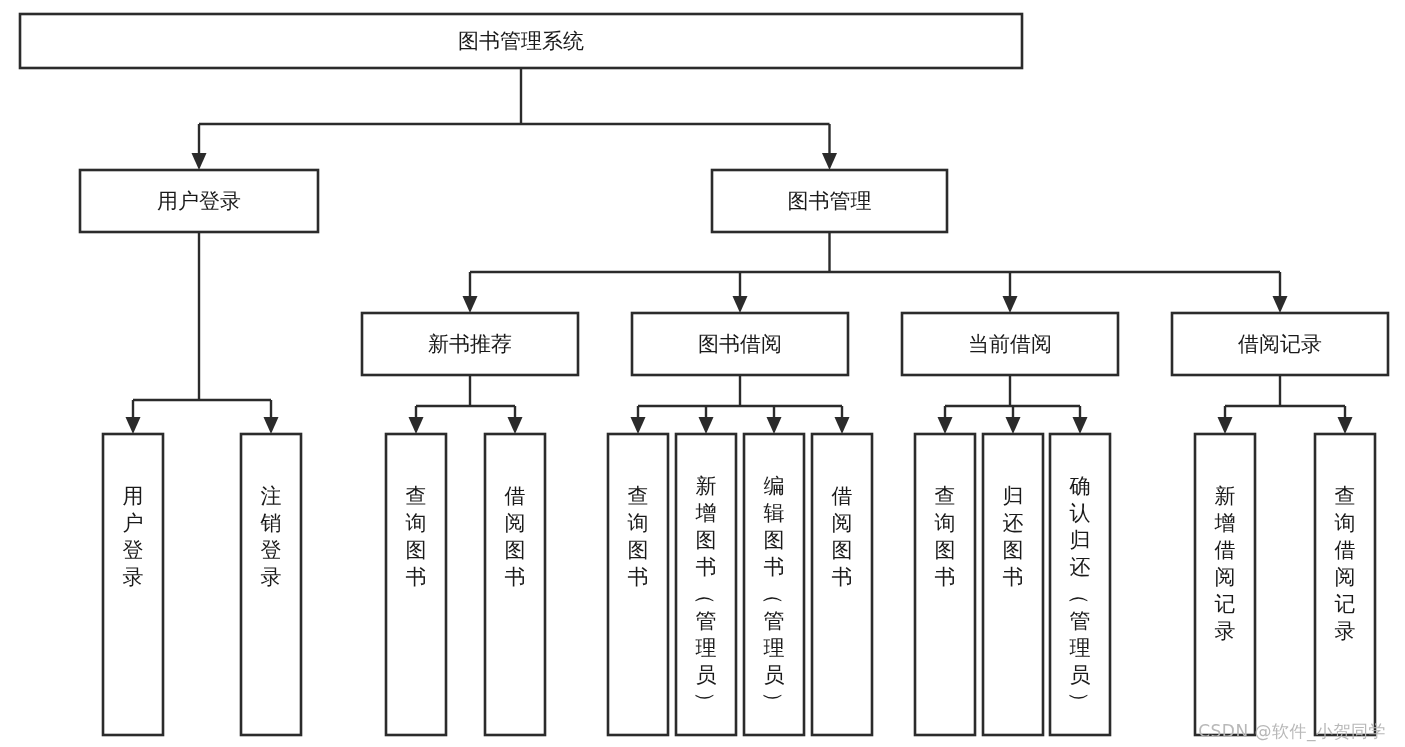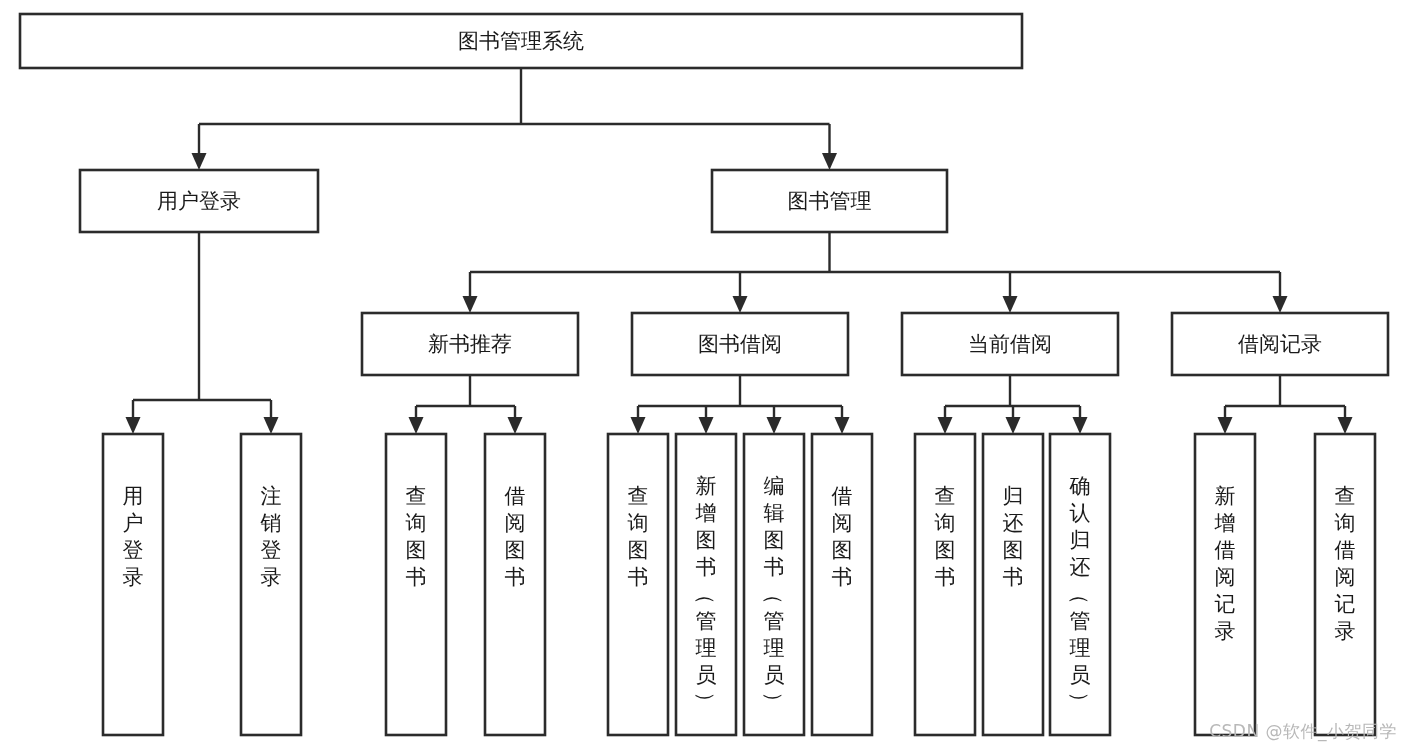--- a/index.html
+++ b/index.html
@@ -52,21 +52,21 @@
   }
   .vtext-char {
     font-family: "DejaVu Sans", "Liberation Sans", sans-serif;
     fill: #1a1a1a;
     font-size: 21px;
     text-anchor: middle;
     dominant-baseline: central;
   }
   .watermark {
     position: absolute;
-    right: 8px;
+    right: 19px;
     bottom: 4px;
     font-family: "DejaVu Sans", "Liberation Sans", sans-serif;
     font-size: 17px;
     color: #b8b8b8;
     letter-spacing: 0.5px;
     white-space: nowrap;
     user-select: none;
   }
 </style>
 </head>

